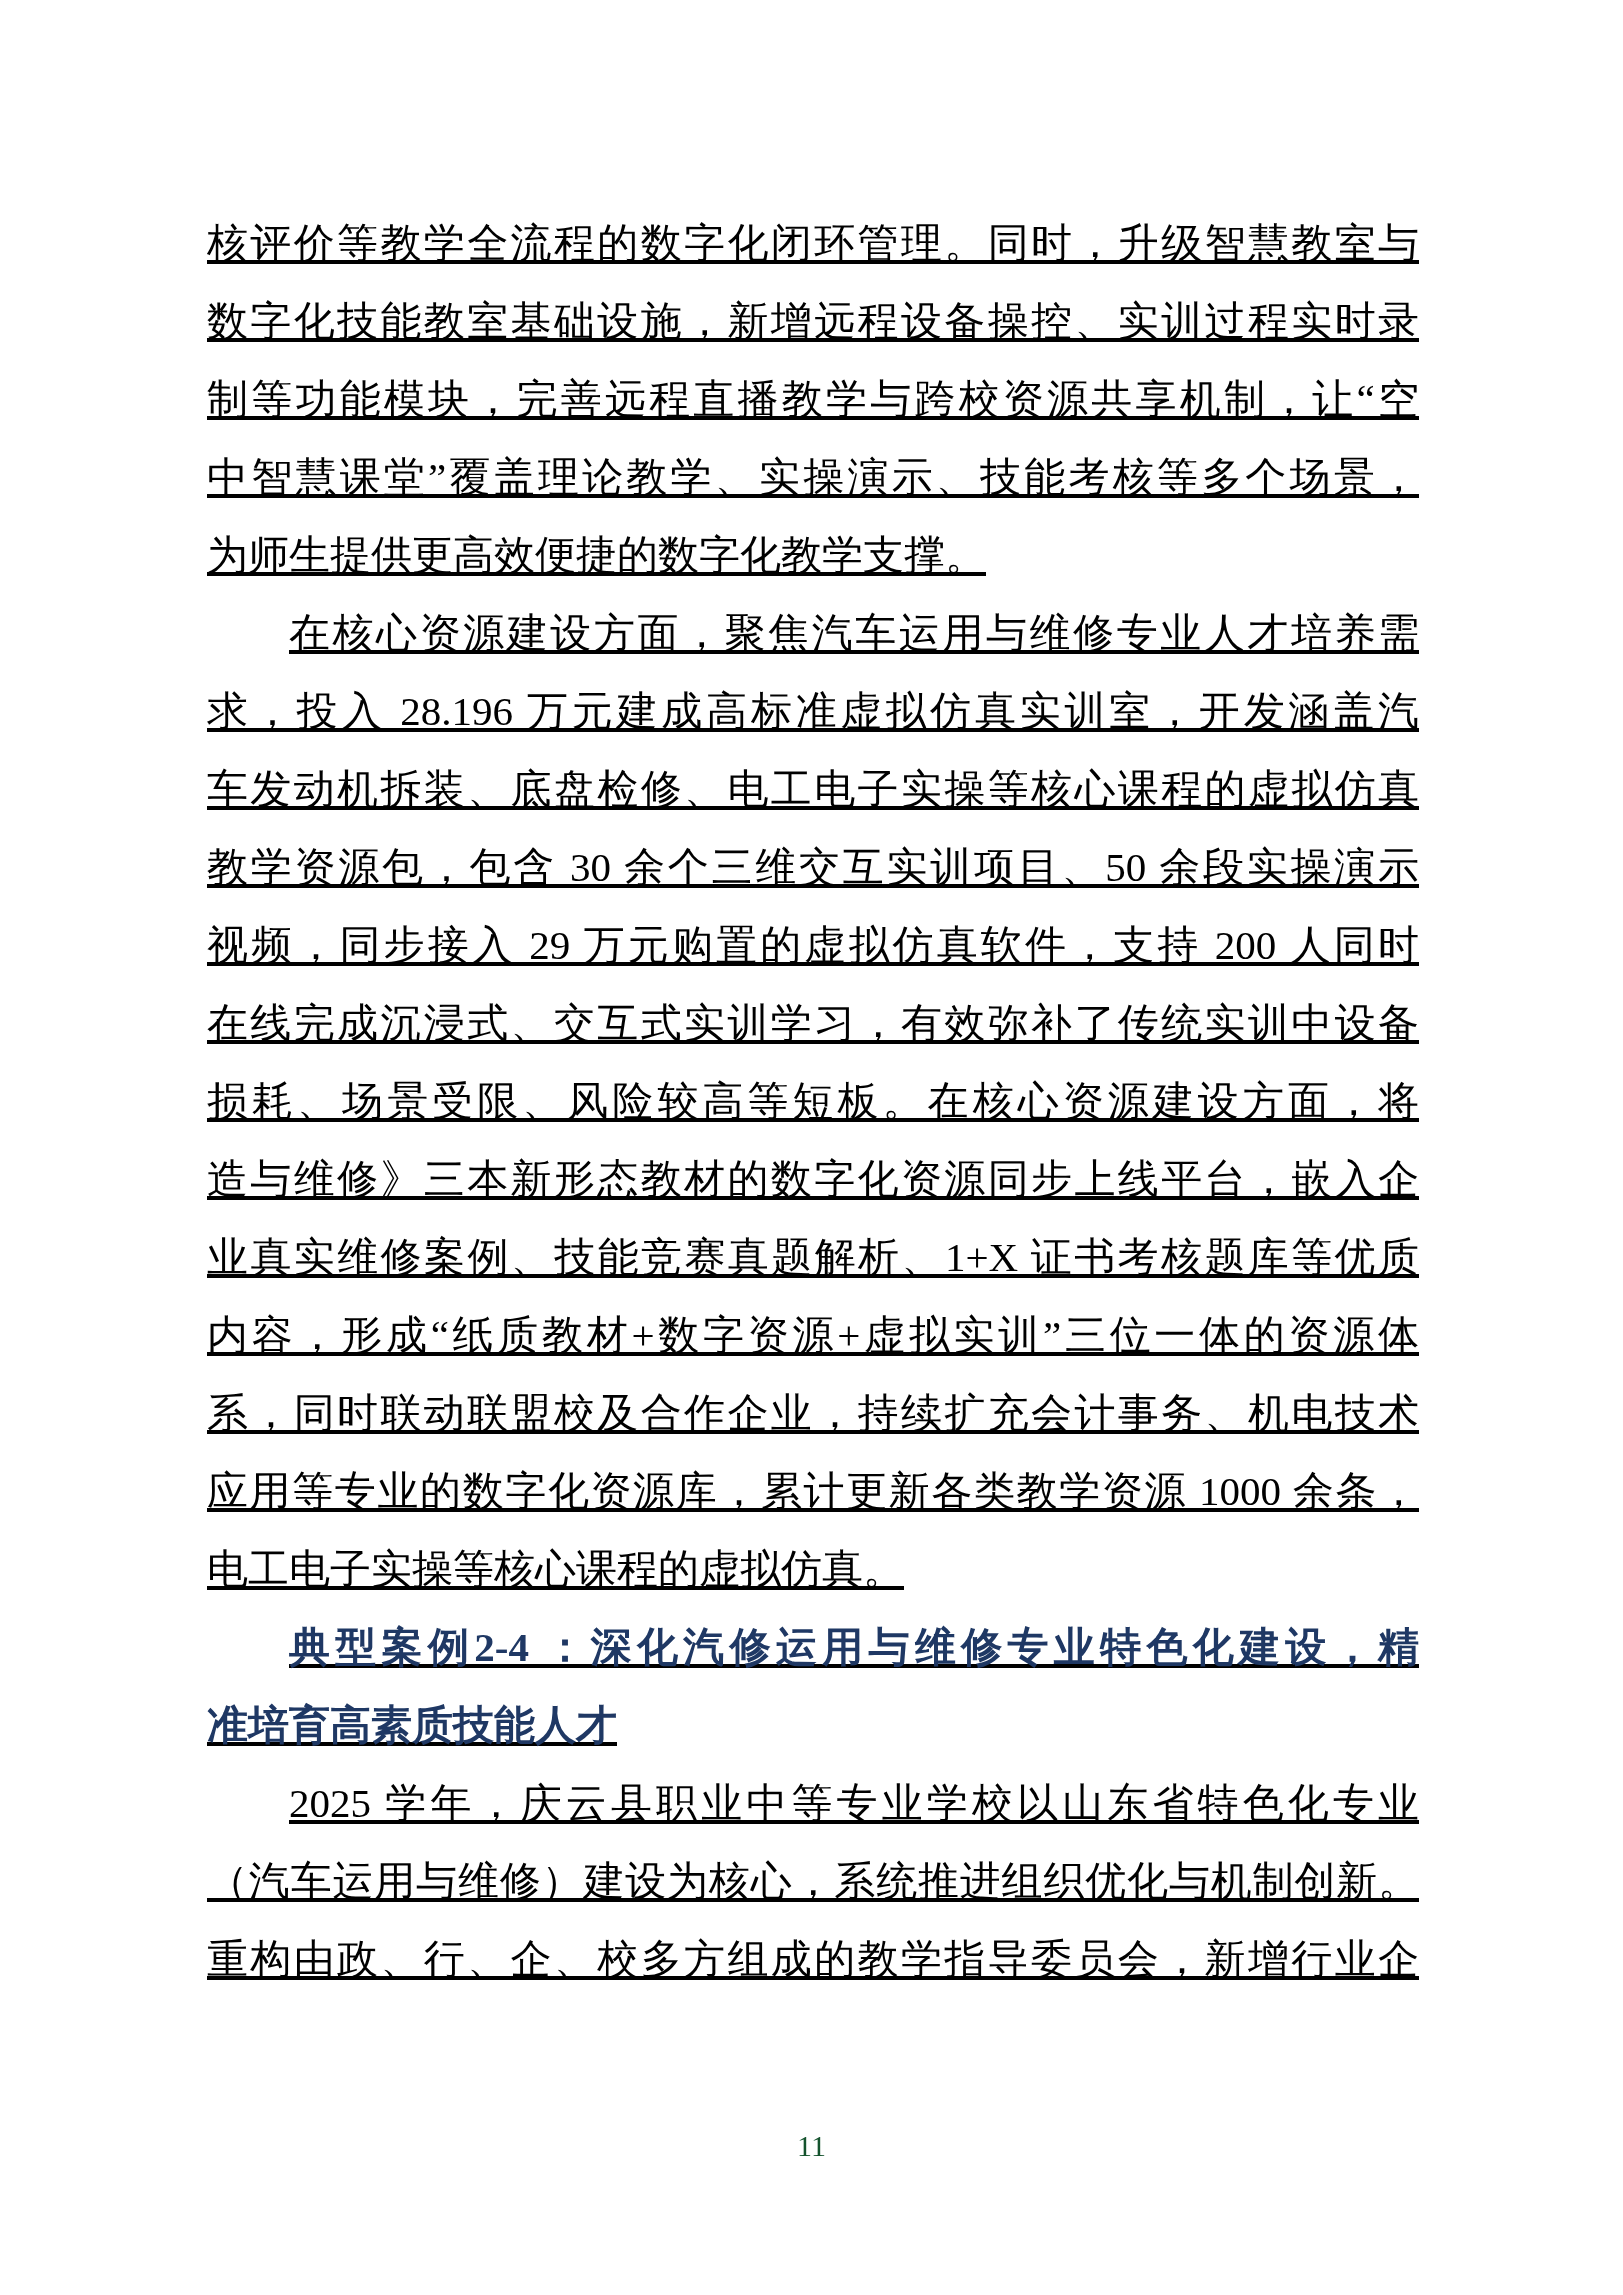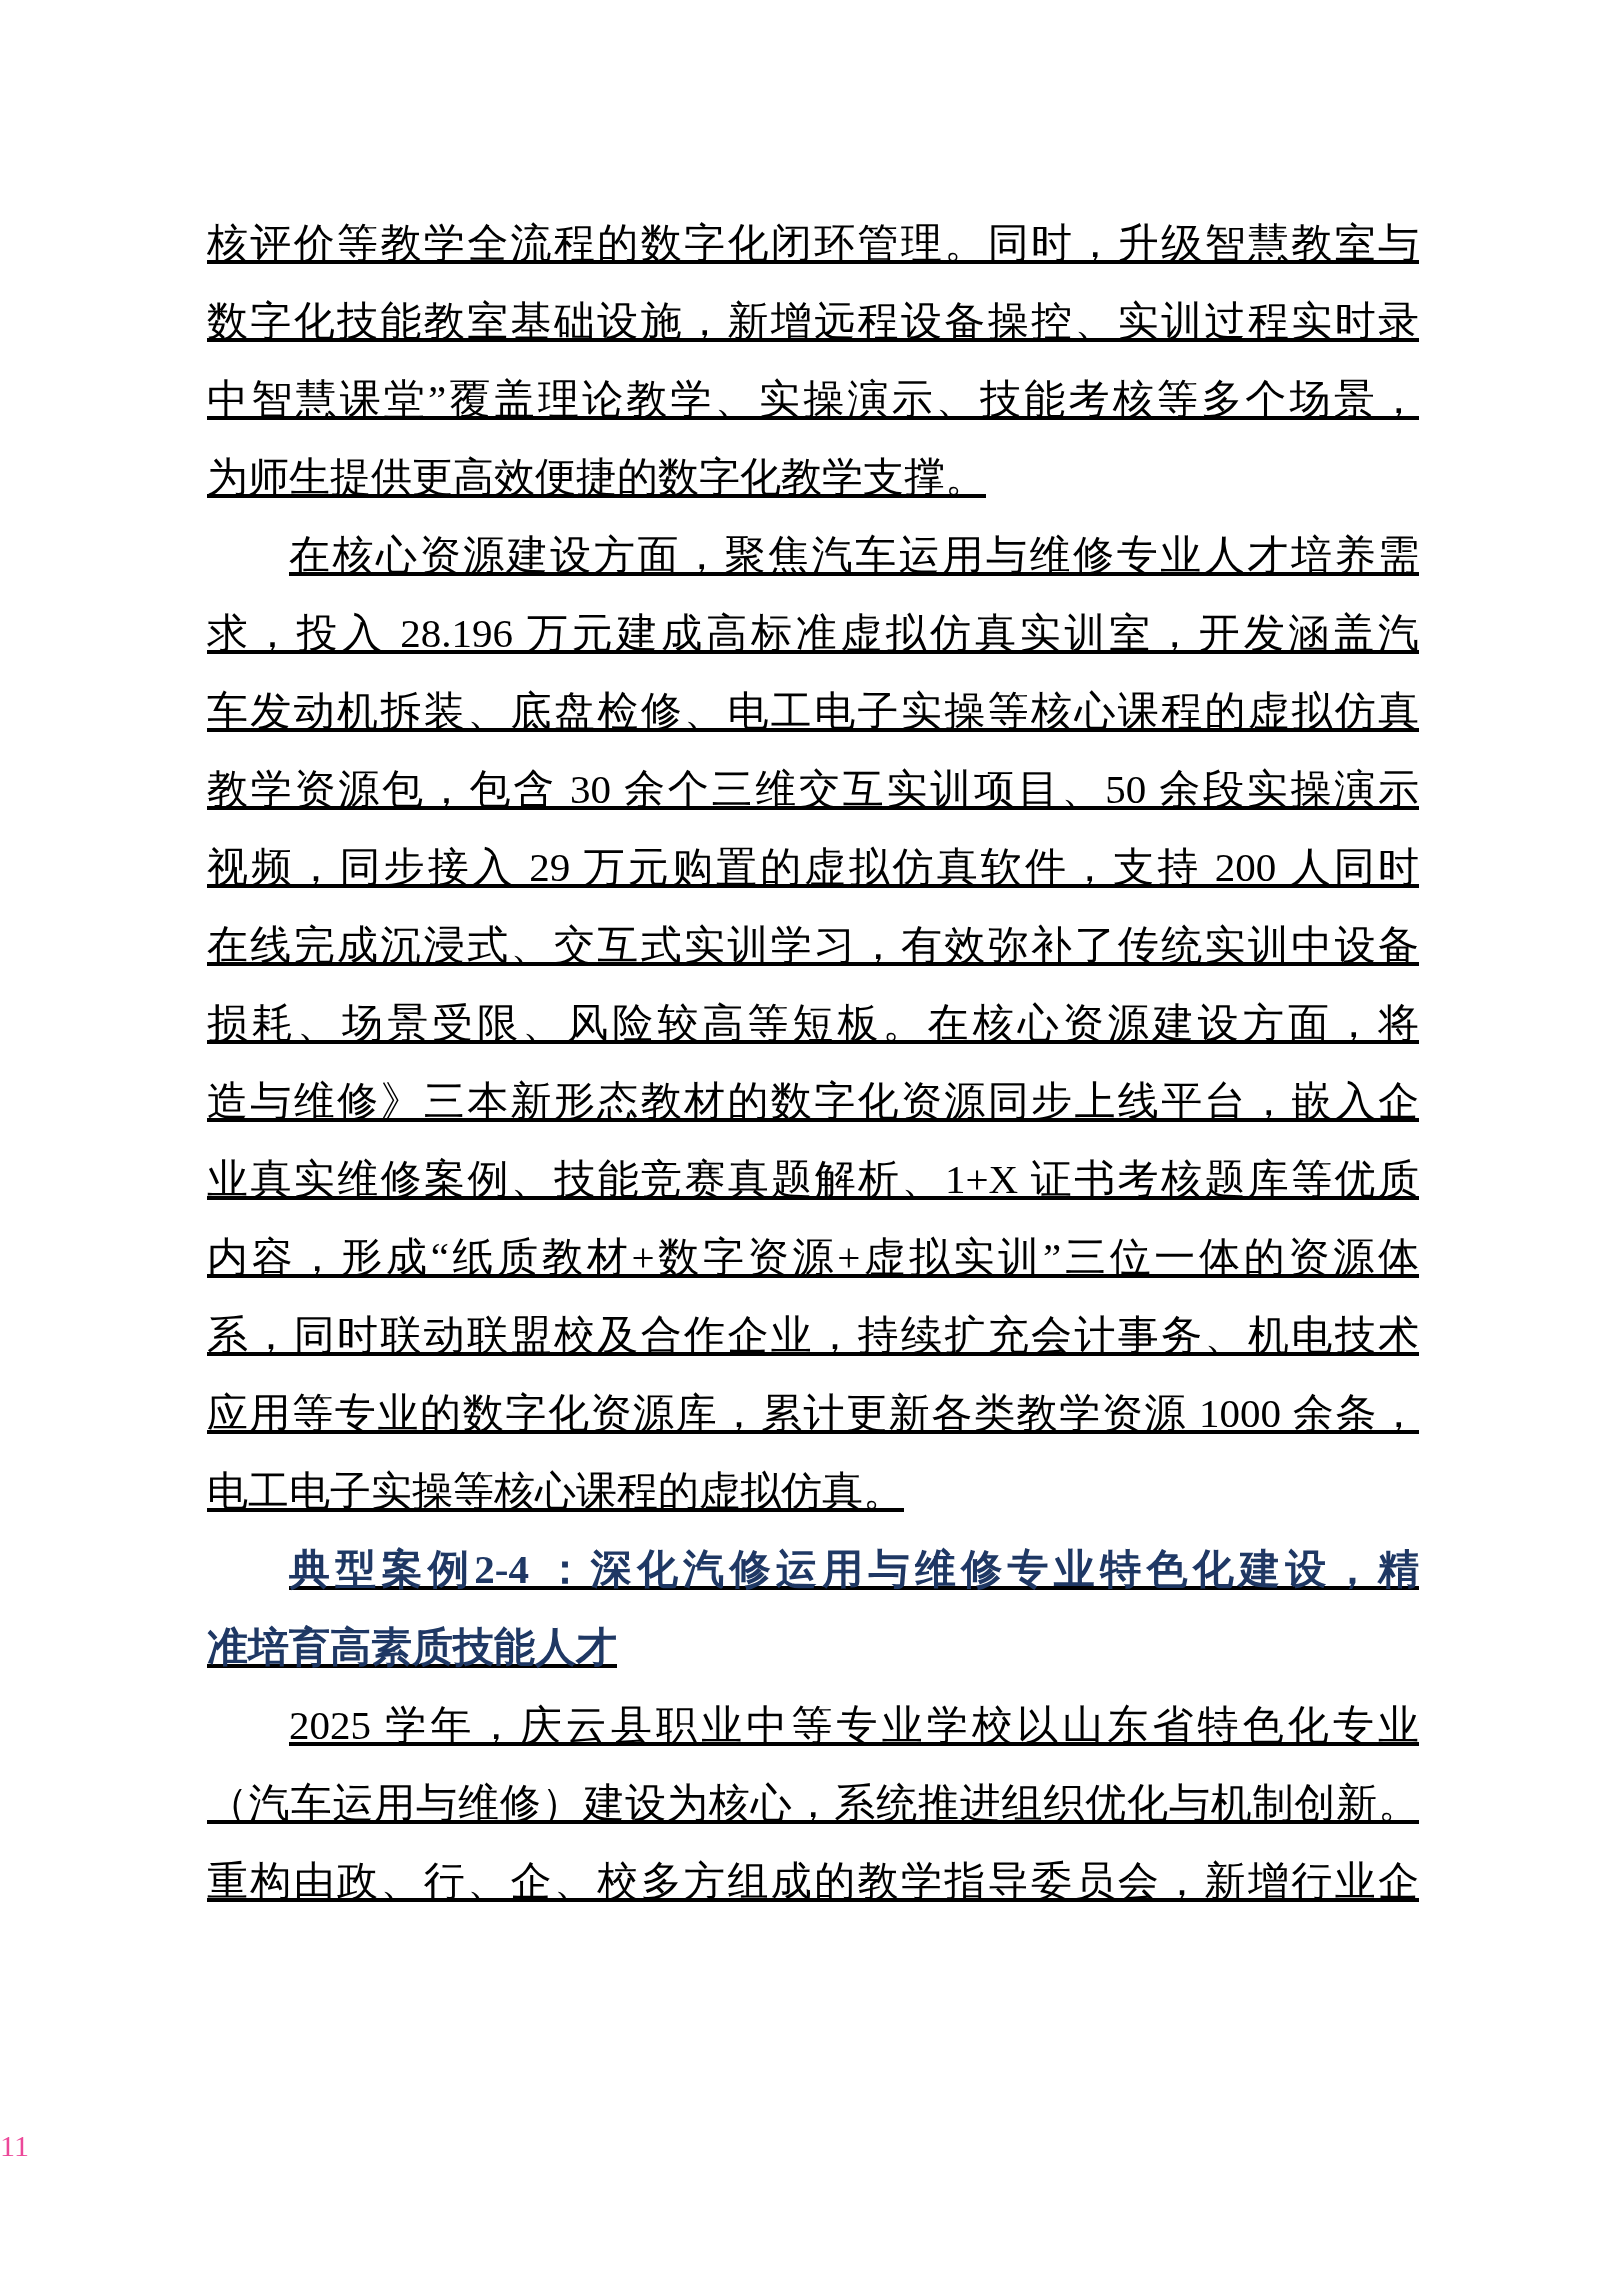--- a/index.html
+++ b/index.html
@@ -42,33 +42,35 @@
   }
   .line.heading {
     font-weight: 700;
     color: #1f3864;
   }
   .page-number {
     position: absolute;
     top: 2131px;
     left: 0;
     width: 100%;
+    text-align: center;
     font-size: 30px;
     line-height: 1;
-    color: #ec4899;
+    color: #14532d;
   }
 </style>
 </head>
 <body>
 
 <main class="doc-text">
 
   <section class="para">
     <div class="line">核评价等教学全流程的数字化闭环管理。同时，升级智慧教室与</div>
     <div class="line">数字化技能教室基础设施，新增远程设备操控、实训过程实时录</div>
+    <div class="line">制等功能模块，完善远程直播教学与跨校资源共享机制，让“空</div>
     <div class="line">中智慧课堂”覆盖理论教学、实操演示、技能考核等多个场景，</div>
     <div class="line flush">为师生提供更高效便捷的数字化教学支撑。</div>
   </section>
 
   <section class="para">
     <div class="line indent">在核心资源建设方面，聚焦汽车运用与维修专业人才培养需</div>
     <div class="line">求，投入 28.196 万元建成高标准虚拟仿真实训室，开发涵盖汽</div>
     <div class="line">车发动机拆装、底盘检修、电工电子实操等核心课程的虚拟仿真</div>
     <div class="line">教学资源包，包含 30 余个三维交互实训项目、50 余段实操演示</div>
     <div class="line">视频，同步接入 29 万元购置的虚拟仿真软件，支持 200 人同时</div>

